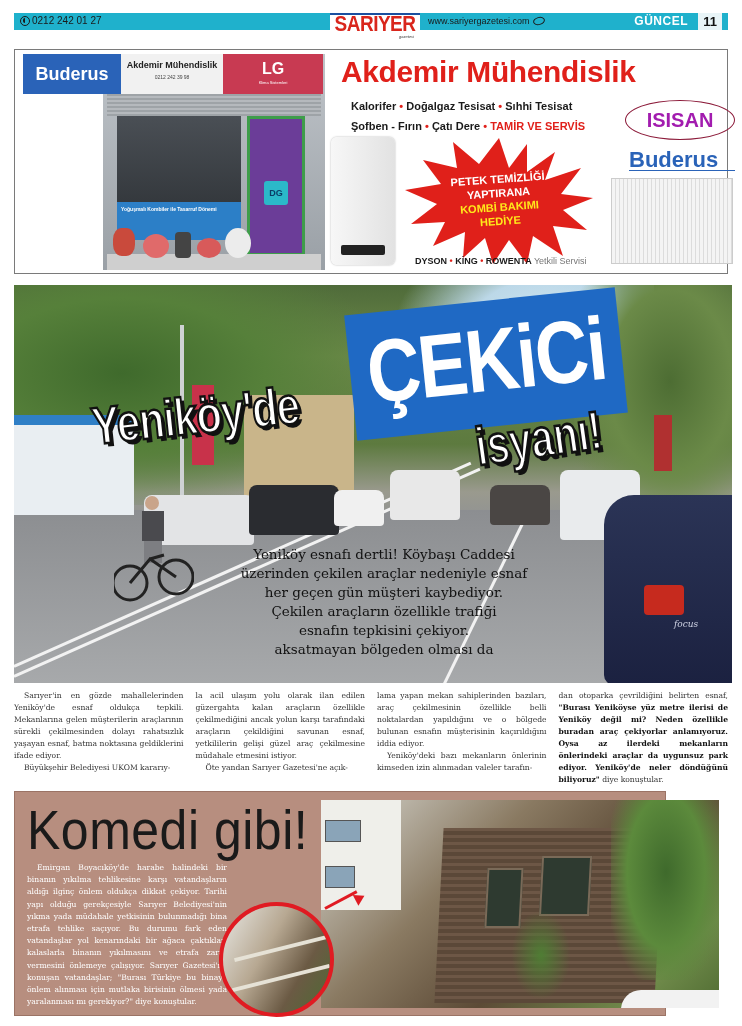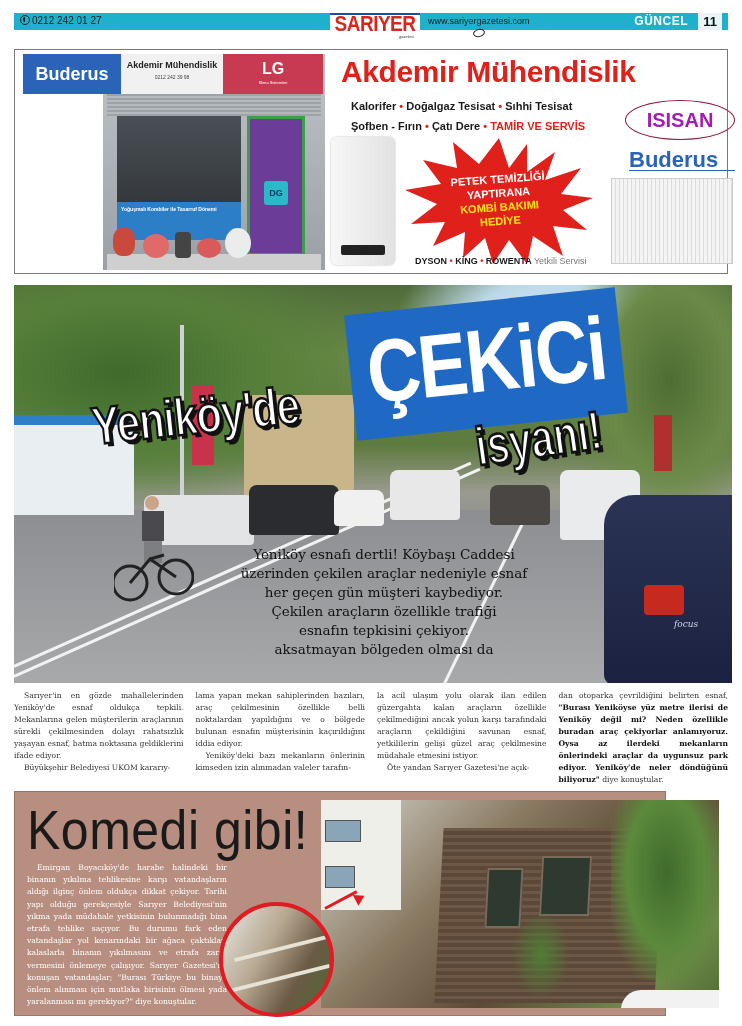--- a/index.html
+++ b/index.html
@@ -1,27 +1,27 @@
 <!DOCTYPE html>
 <html><head>
 <meta charset="utf-8">
 <style>
   * { margin: 0; padding: 0; box-sizing: border-box; }
   body { width: 742px; height: 1026px; background: #ffffff; position: relative; overflow: hidden; font-family: "Liberation Sans", sans-serif; }
 
   
   .topbar { position: absolute; left: 14px; top: 13px; width: 714px; height: 17px; background: #1fb1cc; }
-  .topbar .phone { position: absolute; left: 6px; top: 2px; font-size: 10px; color: #1a1a1a; display: flex; align-items: flex-start; gap: 2px; }
+  .topbar .phone { position: absolute; left: 6px; top: 2px; font-size: 10px; color: #1a1a1a; display: flex; align-items: center; gap: 2px; }
   .phone-icon { display: inline-block; width: 10px; height: 10px; border: 1.5px solid #1a1a1a; border-radius: 50%; position: relative; }
   .phone-icon::after { content: ""; position: absolute; left: 2px; top: 1px; width: 3px; height: 5px; border-left: 2px solid #1a1a1a; border-radius: 2px; }
   .logo-box { position: absolute; left: 330px; top: 7px; width: 90px; height: 33px; background: #fff; padding-left: 12px; }
   .logo-line { position: absolute; left: 0; top: 6px; width: 90px; height: 2px; background: #1a4fa0; }
   .logo { position: absolute; left: 0; top: 8px; width: 90px; font-family: "Liberation Sans", sans-serif; font-weight: bold; font-size: 19px; color: #d9261c; letter-spacing: -0.5px; text-align: center; transform: scaleY(1.15); line-height: 18px; }
   .logo-sub { position: absolute; right: 6px; top: 27px; font-size: 4px; font-style: italic; color: #333; }
-  .topbar .url { position: absolute; left: 414px; top: 3px; font-size: 9px; color: #1a1a1a; display: flex; align-items: center; gap: 3px; flex-direction: column; }
+  .topbar .url { position: absolute; left: 414px; top: 3px; font-size: 9px; color: #1a1a1a; display: flex; align-items: center; gap: 3px; }
   .globe-icon { display: inline-block; width: 12px; height: 8px; border: 1.5px solid #1a1a1a; border-radius: 50%; transform: rotate(-15deg); }
   .section-label { position: absolute; right: 40px; top: 1px; font-weight: bold; font-size: 12px; color: #ffffff; letter-spacing: 0.5px; }
   .page-num-box { position: absolute; right: 6px; top: 0; width: 24px; height: 17px; background: #e8f4f7; text-align: center; font-weight: bold; font-size: 13px; color: #111; line-height: 17px; }
 
   
   .ad { position: absolute; left: 14px; top: 49px; width: 714px; height: 225px; border: 1px solid #7a7a7a; background: #fff; }
   .ad-contact { position: absolute; left: 0; top: 125px; width: 88px; text-align: center; color: #222; }
   .ad-contact .name { font-weight: bold; font-size: 10px; letter-spacing: 0.3px; }
   .ad-contact .tel { font-size: 10px; margin-top: 3px; }
   .ad-contact .mail { font-size: 8px; margin-top: 1px; }
@@ -262,26 +262,26 @@
     <div class="spot-text">aksatmayan bölgeden olması da</div>
   </div>
 </div>
 
 <div class="article">
   <div class="col">
     <p>Sarıyer'in en gözde mahallelerinden Yeniköy'de esnaf oldukça tepkili. Mekanlarına gelen müşterilerin araçlarının sürekli çekilmesinden dolayı rahatsızlık yaşayan esnaf, batma noktasına geldiklerini ifade ediyor.</p>
     <p>Büyükşehir Belediyesi UKOM kararıy-</p>
   </div>
   <div class="col">
+    <p class="noindent">la acil ulaşım yolu olarak ilan edilen güzergahta kalan araçların özellikle çekilmediğini ancak yolun karşı tarafındaki araçların çekildiğini savunan esnaf, yetkililerin gelişi güzel araç çekilmesine müdahale etmesini istiyor.</p>
+    <p>Öte yandan Sarıyer Gazetesi'ne açık-</p>
+  </div>
+  <div class="col">
     <p class="noindent">lama yapan mekan sahiplerinden bazıları, araç çekilmesinin özellikle belli noktalardan yapıldığını ve o bölgede bulunan esnafın müşterisinin kaçırıldığını iddia ediyor.</p>
     <p>Yeniköy'deki bazı mekanların önlerinin kimseden izin alınmadan valeler tarafın-</p>
-  </div>
-  <div class="col">
-    <p class="noindent">la acil ulaşım yolu olarak ilan edilen güzergahta kalan araçların özellikle çekilmediğini ancak yolun karşı tarafındaki araçların çekildiğini savunan esnaf, yetkililerin gelişi güzel araç çekilmesine müdahale etmesini istiyor.</p>
-    <p>Öte yandan Sarıyer Gazetesi'ne açık-</p>
   </div>
   <div class="col">
     <p class="noindent">
       <span>dan otoparka çevrildiğini belirten esnaf,</span>
       <span class="bold">"Burası Yeniköyse yüz metre ilerisi de Yeniköy değil mi? Neden özellikle buradan araç çekiyorlar anlamıyoruz. Oysa az ilerdeki mekanların önlerindeki araçlar da uygunsuz park ediyor. Yeniköy'de neler döndüğünü biliyoruz"</span><span> diye konuştular.</span>
     </p>
   </div>
 </div>
 
 <div class="box2">

